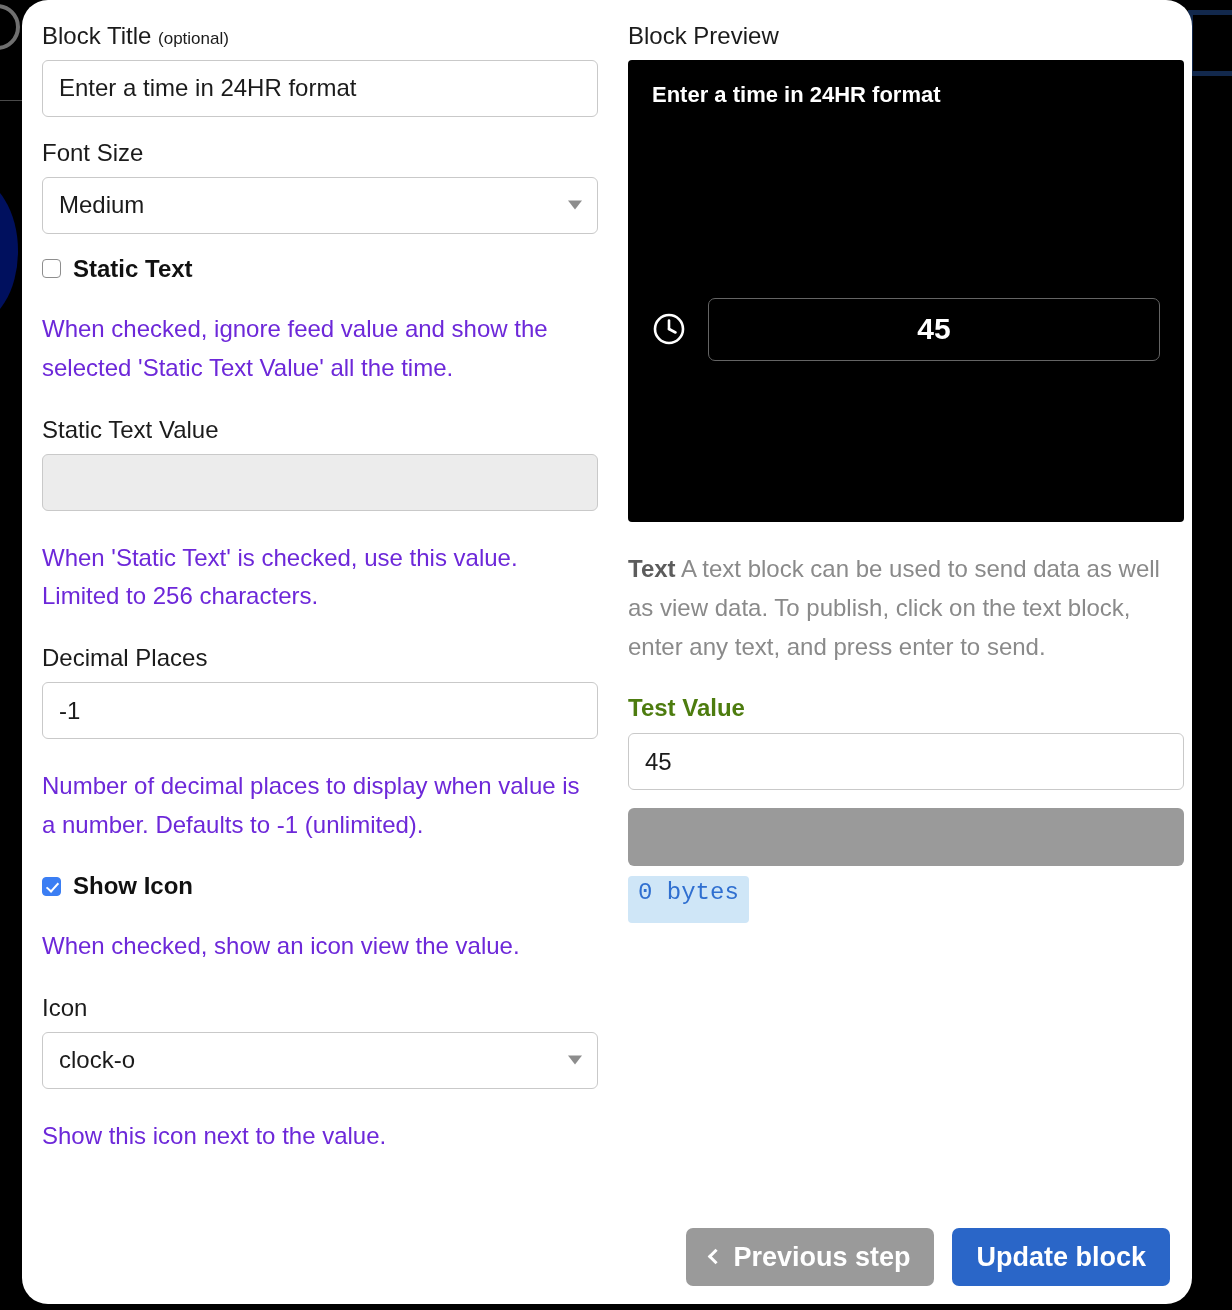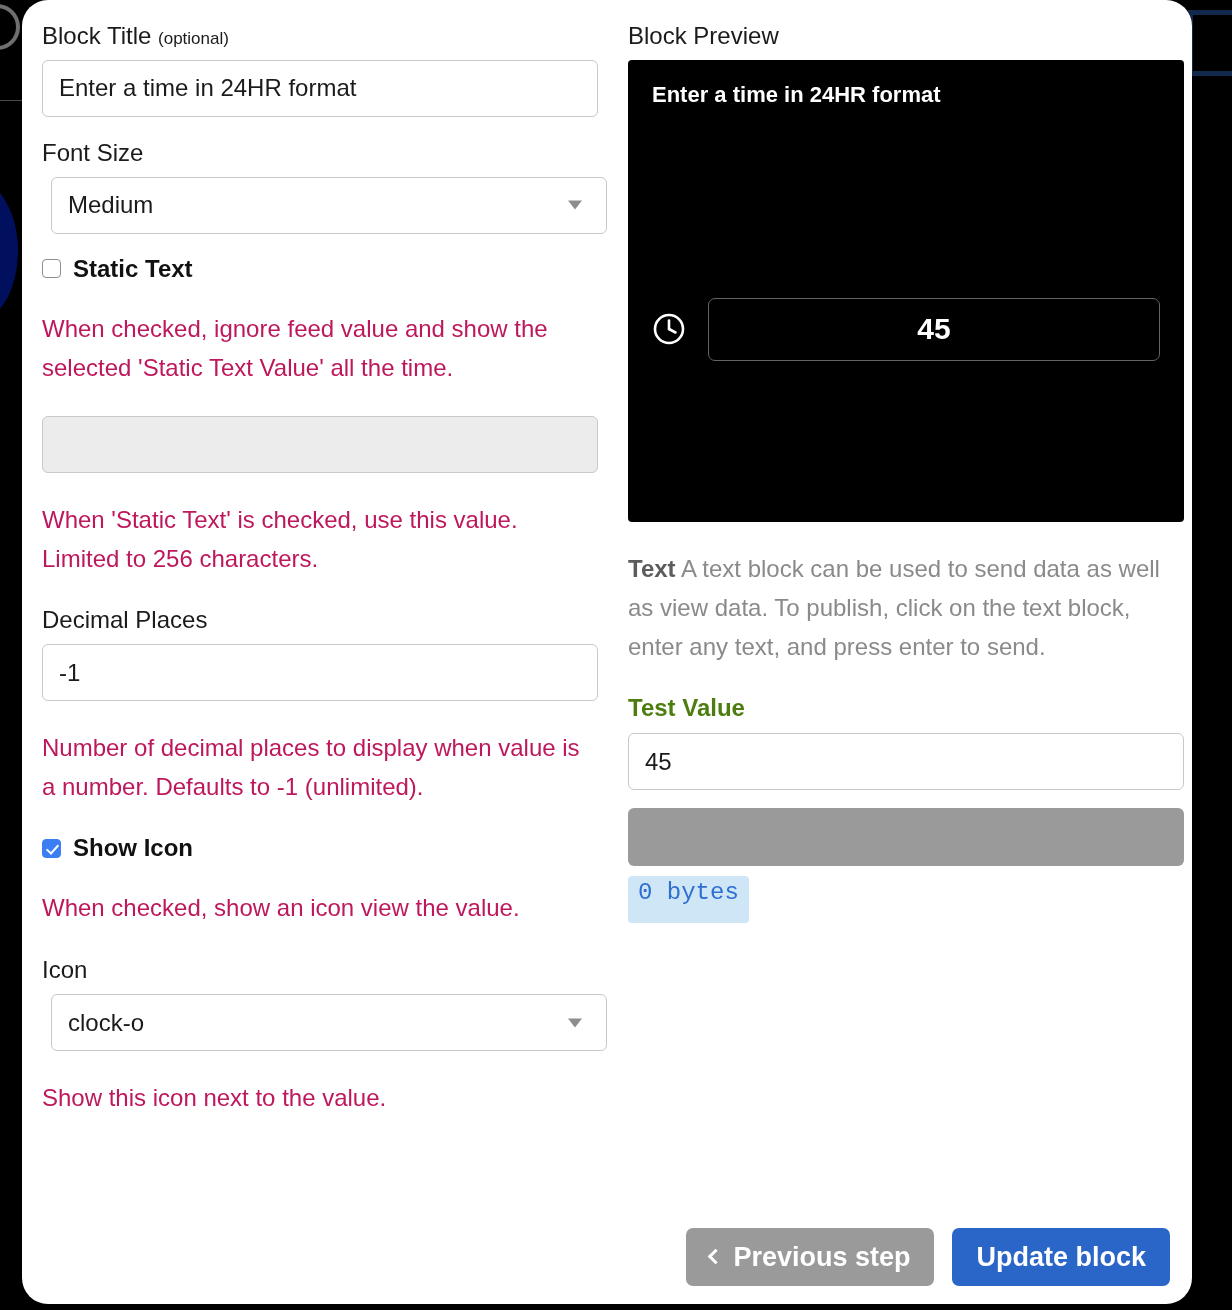--- a/index.html
+++ b/index.html
@@ -91,35 +91,34 @@
     width: 100%;
     height: 57px;
     border: 1px solid #c9c9c9;
     border-radius: 6px;
     background: #ffffff;
     font-size: 24px;
     color: #1b1b1b;
     padding: 0 40px 0 16px;
     display: flex;
     align-items: center;
-    margin-left: 9px;
   }
   .caret {
     position: absolute;
     right: 16px; top: 50%;
     transform: translateY(-50%);
     width: 0; height: 0;
     border-left: 7px solid transparent;
     border-right: 7px solid transparent;
     border-top: 9px solid #8d8d8d;
     pointer-events: none;
   }
   .help-text {
     font-size: 24px;
-    color: #be185d;
+    color: #6d28d9;
     line-height: 1.62;
   }
   .spacer-28 { height: 28px; }
   .spacer-22 { height: 22px; }
   .spacer-18 { height: 18px; }
 
   
   .check-row {
     display: flex;
     align-items: center;
@@ -295,20 +294,21 @@
         <span class="cbox"></span>
         <span class="check-label">Static Text</span>
       </div>
 
       <div class="spacer-28"></div>
 
       <div class="help-text">When checked, ignore feed value and show the selected 'Static Text Value' all the time.</div>
 
       <div class="spacer-28"></div>
 
+      <div class="field-label">Static Text Value</div>
       <div class="text-input disabled"></div>
 
       <div class="spacer-28"></div>
 
       <div class="help-text">When 'Static Text' is checked, use this value. Limited to 256 characters.</div>
 
       <div class="spacer-28"></div>
 
       <div class="field-label">Decimal Places</div>
       <div class="text-input">-1</div>

